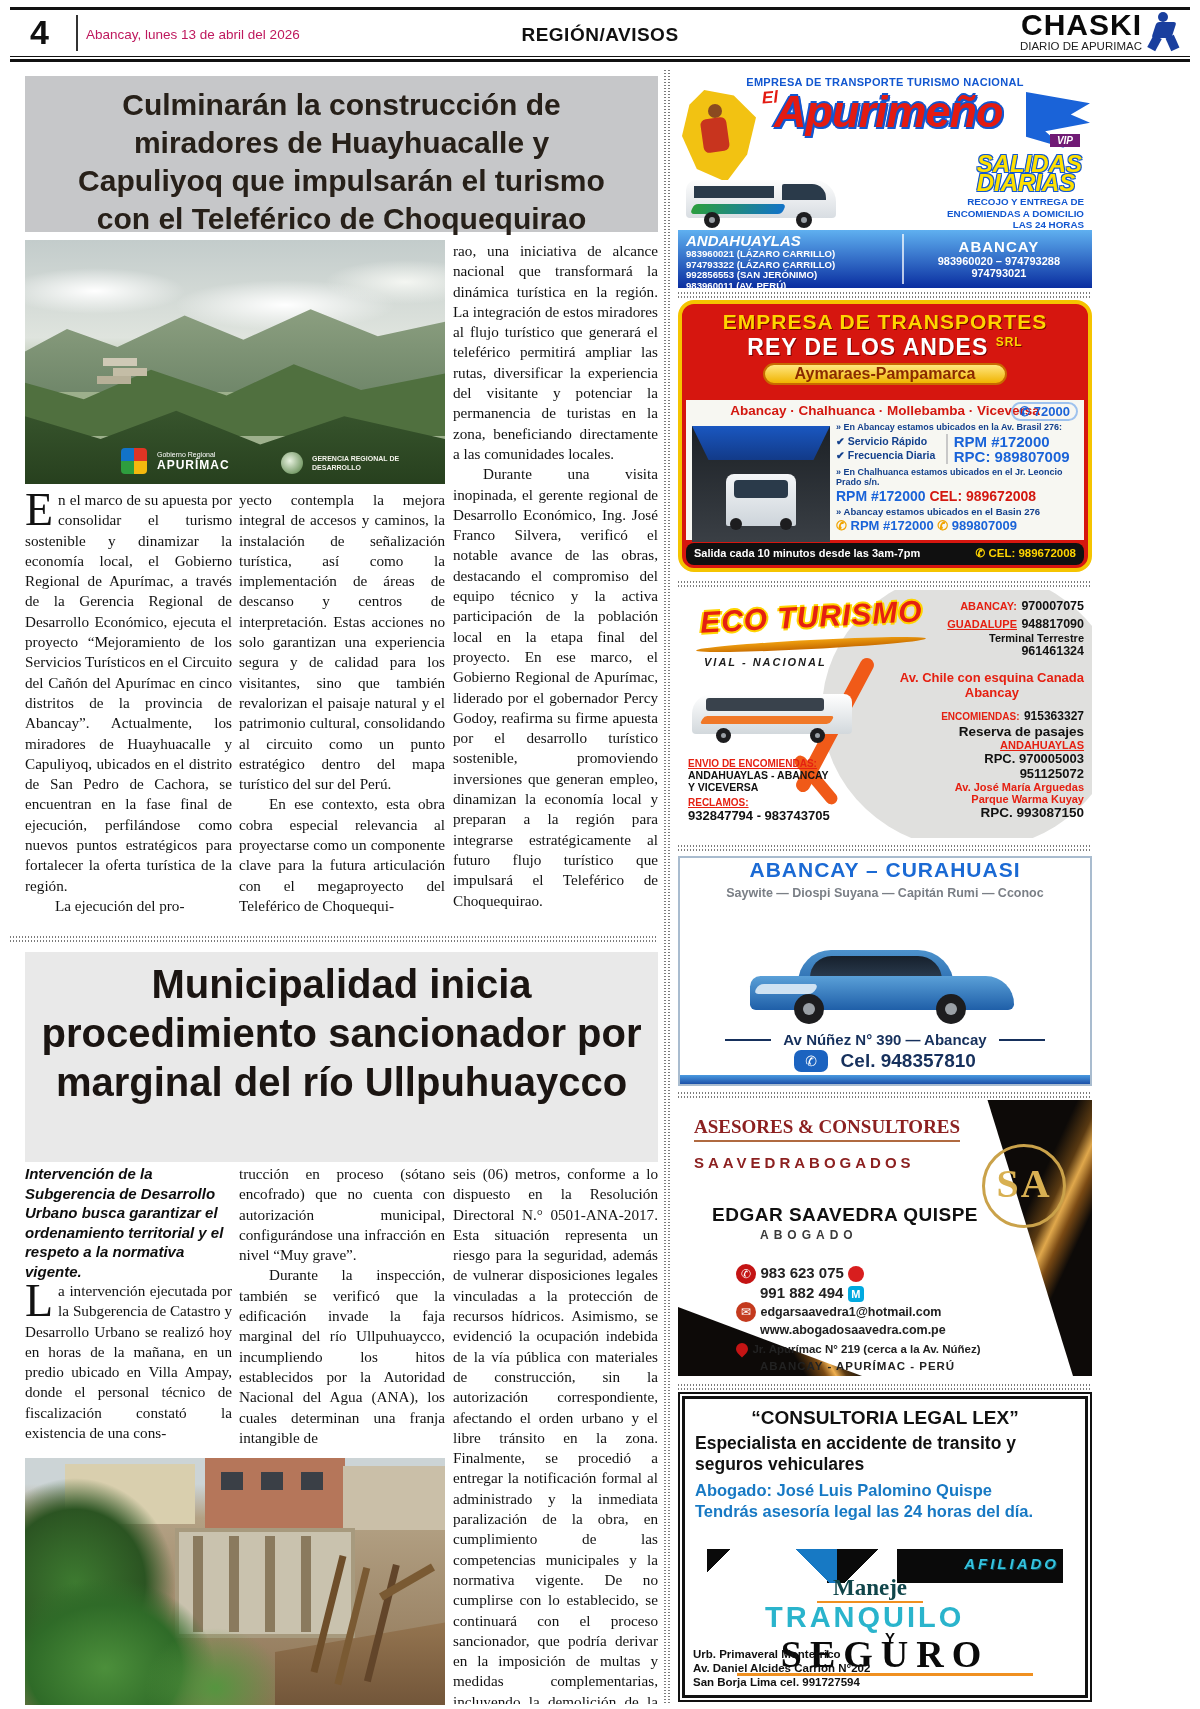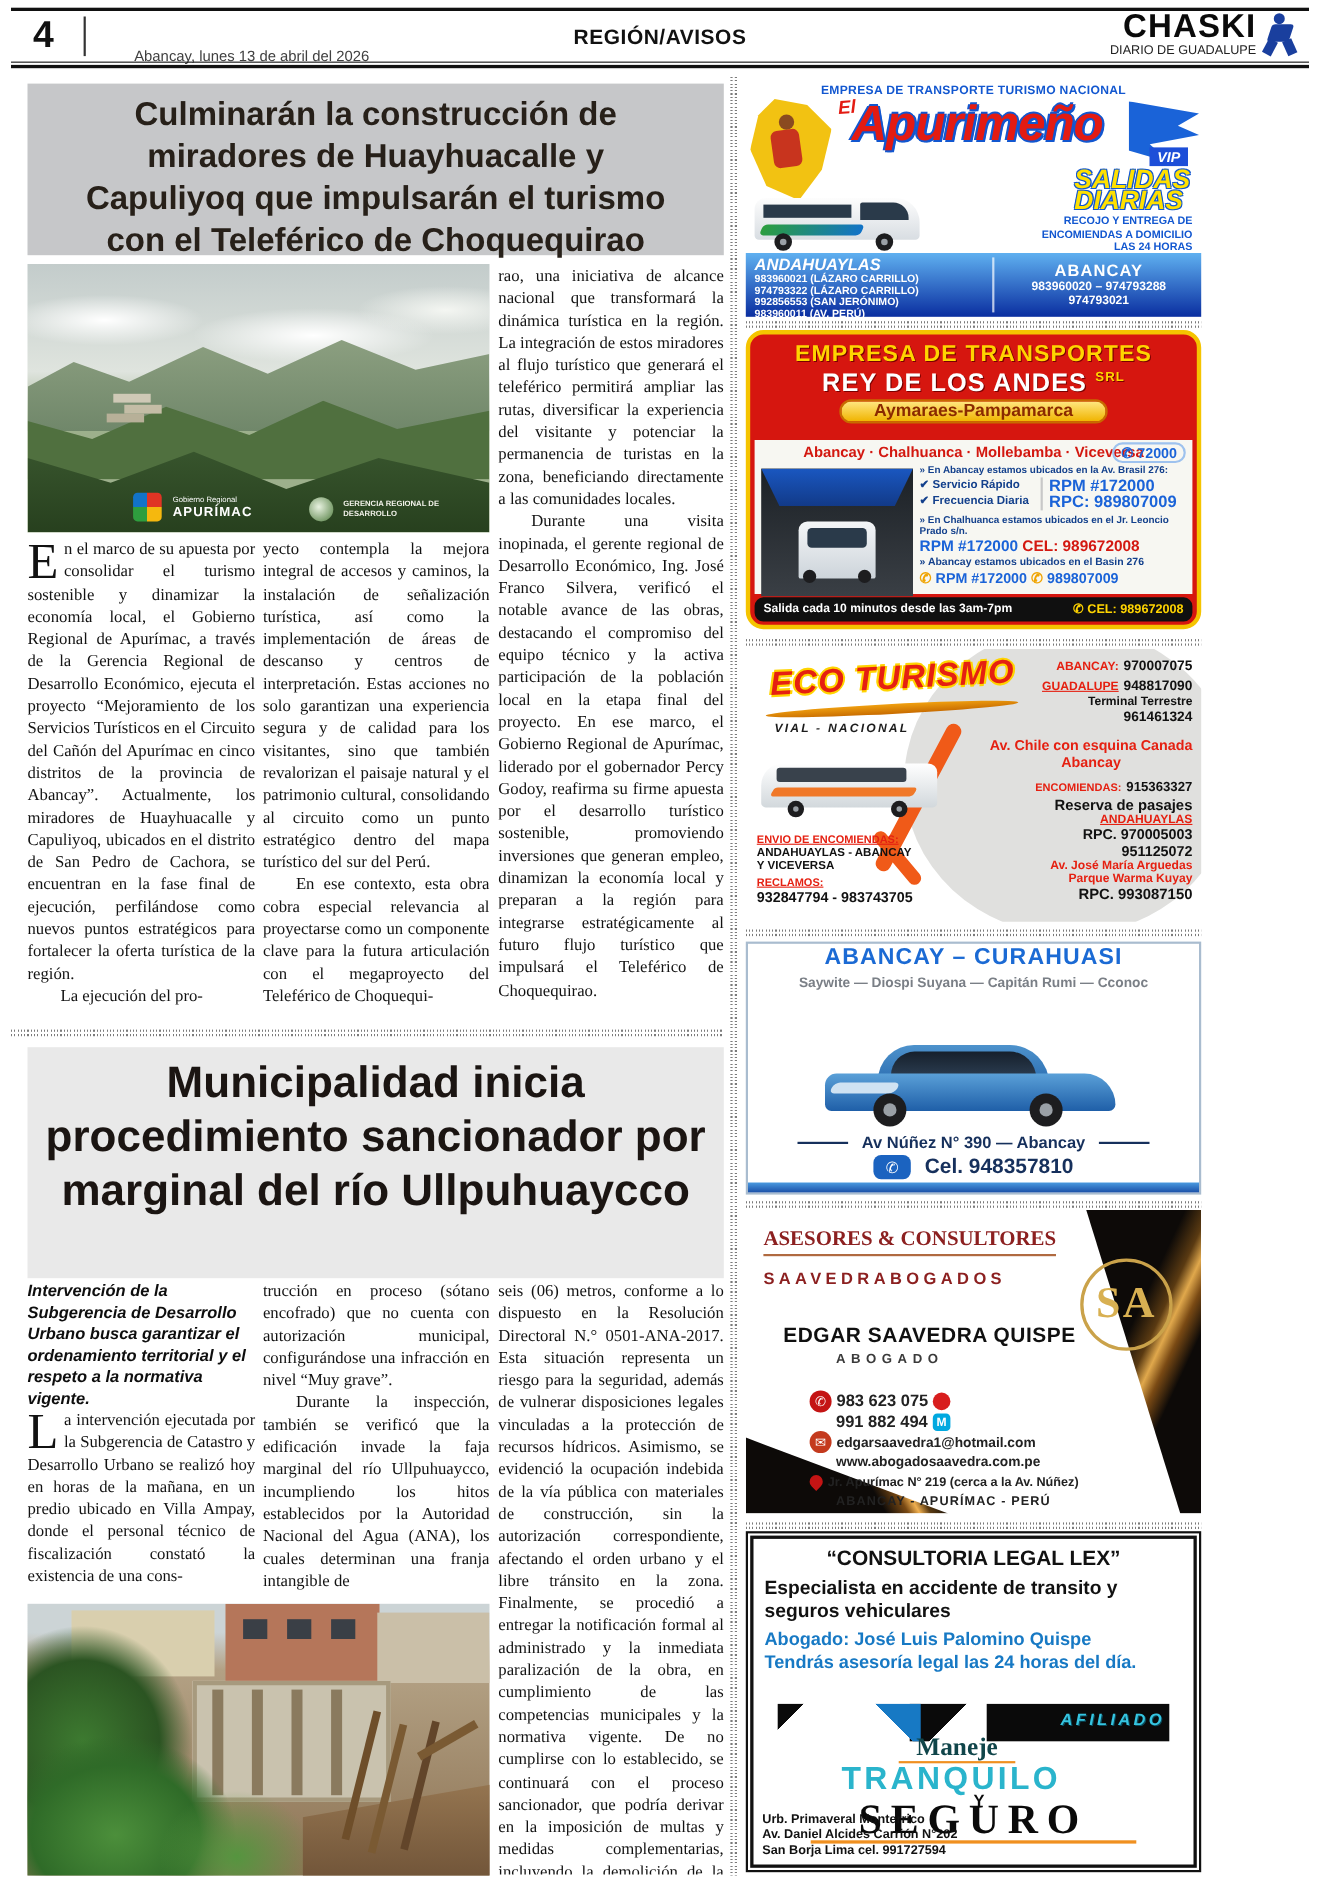--- a/index.html
+++ b/index.html
@@ -45,25 +45,25 @@
   .hub{position:absolute;border-radius:50%;background:#9aa0a6;}
 </style>
 </head>
 <body>
 
 <div class="page">
 
   <div class="abs rule" style="left:10px;right:10px;top:7px;height:3px;"></div>
   <div class="abs sans" style="left:30px;top:13px;font-size:34px;font-weight:700;color:#111;">4</div>
   <div class="abs" style="left:76px;top:15px;width:2px;height:36px;background:#333;"></div>
-  <div class="abs sans" style="left:86px;top:43px;font-size:13.5px;color:#404040;margin-left:36px;">Abancay, lunes 13 de abril del 2026</div>
+  <div class="abs sans" style="left:86px;top:27px;font-size:13.5px;color:#be185d;">Abancay, lunes 13 de abril del 2026</div>
   <div class="abs sans" style="left:0;right:0;top:24px;text-align:center;font-size:19px;font-weight:700;color:#111;letter-spacing:.5px;">REGIÓN/AVISOS</div>
   <div class="abs sans" style="right:58px;top:8px;text-align:right;">
     <div style="font-size:30px;font-weight:700;letter-spacing:1px;color:#0a0a0a;">CHASKI</div>
-    <div style="font-size:11.5px;font-weight:400;color:#222;margin-top:-2px;">DIARIO DE GUADALUPE</div>
+    <div style="font-size:11.5px;font-weight:400;color:#222;margin-top:-2px;">DIARIO DE APURIMAC</div>
   </div>
   <div class="abs" style="right:16px;top:10px;width:36px;height:42px;">
     <div class="abs" style="left:10px;top:2px;width:10px;height:10px;border-radius:50%;background:#1a3f9e;"></div>
     <div class="abs" style="left:6px;top:12px;width:20px;height:16px;background:#1a3f9e;transform:skewX(-18deg);border-radius:3px;"></div>
     <div class="abs" style="left:2px;top:26px;width:9px;height:14px;background:#1a3f9e;transform:rotate(28deg);"></div>
     <div class="abs" style="left:20px;top:26px;width:9px;height:14px;background:#1a3f9e;transform:rotate(-24deg);"></div>
   </div>
   <div class="abs rule" style="left:10px;right:10px;top:56px;height:1px;"></div>
   <div class="abs rule" style="left:10px;right:10px;top:59px;height:3px;"></div>
 
@@ -147,21 +147,21 @@
 
   <div class="ad sans" style="top:74px;height:214px;">
     <div class="ctr" style="font-size:11px;font-weight:700;color:#1257d0;padding-top:2px;letter-spacing:.3px;">EMPRESA DE TRANSPORTE TURISMO NACIONAL</div>
     <div class="abs" style="left:4px;top:16px;width:74px;height:92px;background:#f2c212;clip-path:polygon(30% 0,70% 6%,100% 30%,88% 70%,60% 100%,20% 86%,0 50%,10% 16%);">
       <div class="abs" style="left:26px;top:14px;width:14px;height:14px;border-radius:50%;background:#8a4a20;"></div>
       <div class="abs" style="left:20px;top:28px;width:26px;height:34px;background:#c8341e;border-radius:6px;transform:rotate(-8deg);"></div>
     </div>
     <div class="abs" style="left:84px;top:14px;font-style:italic;font-weight:700;color:#e31b12;font-size:17px;transform:rotate(-4deg);">El</div>
     <div class="abs" style="left:96px;top:12px;font-style:italic;font-weight:700;font-size:45px;letter-spacing:-1px;color:#e31b12;text-shadow:-2px 0 #1257d0,2px 0 #1257d0,0 -2px #1257d0,0 2px #1257d0,2px 2px 0 #1257d0;">Apurimeño</div>
     <div class="abs" style="right:2px;top:18px;width:64px;height:56px;background:#1a63d8;clip-path:polygon(0 0,100% 20%,70% 40%,100% 55%,30% 70%,60% 100%,0 80%);"></div>
-    <div class="abs" style="right:12px;top:60px;background:#1d4ed8;color:#fff;font-weight:700;font-size:13px;padding:1px 7px;font-style:italic;">VIP</div>
+    <div class="abs" style="right:12px;top:60px;background:#701a75;color:#fff;font-weight:700;font-size:10px;padding:1px 7px;font-style:italic;">VIP</div>
     <div class="abs" style="right:10px;top:80px;text-align:left;font-style:italic;font-weight:700;font-size:24px;line-height:19px;color:#ffe000;text-shadow:-1px -1px 0 #1257d0,1px -1px 0 #1257d0,-1px 1px 0 #1257d0,1px 1px 0 #1257d0;">
       <div>SALIDAS</div>
       <div>DIARIAS</div>
     </div>
     <div class="abs" style="right:8px;top:122px;text-align:right;font-size:9.8px;font-weight:700;color:#1257d0;line-height:11.5px;">
       <div>RECOJO Y ENTREGA DE</div>
       <div>ENCOMIENDAS A DOMICILIO</div>
       <div>LAS 24 HORAS</div>
     </div>
     <div class="abs" style="left:8px;top:100px;width:160px;height:56px;">

